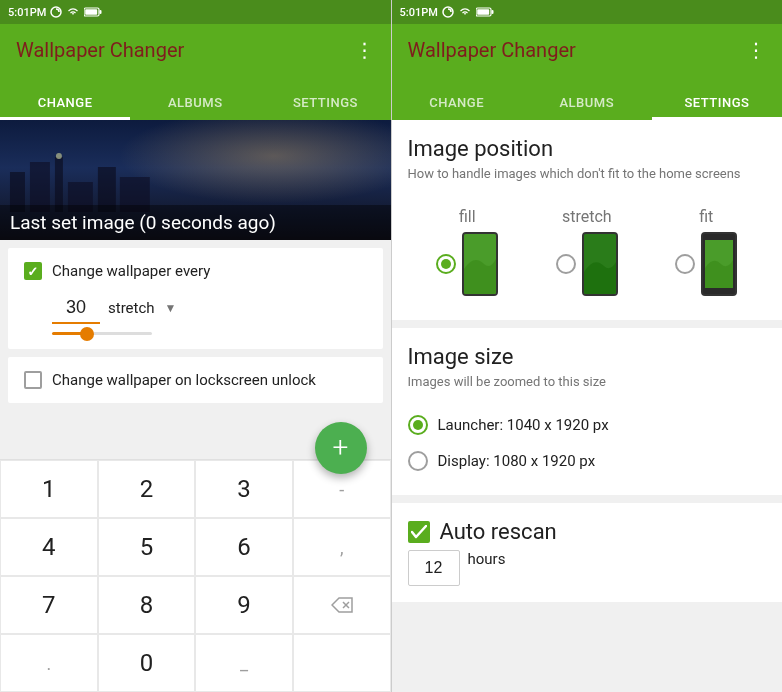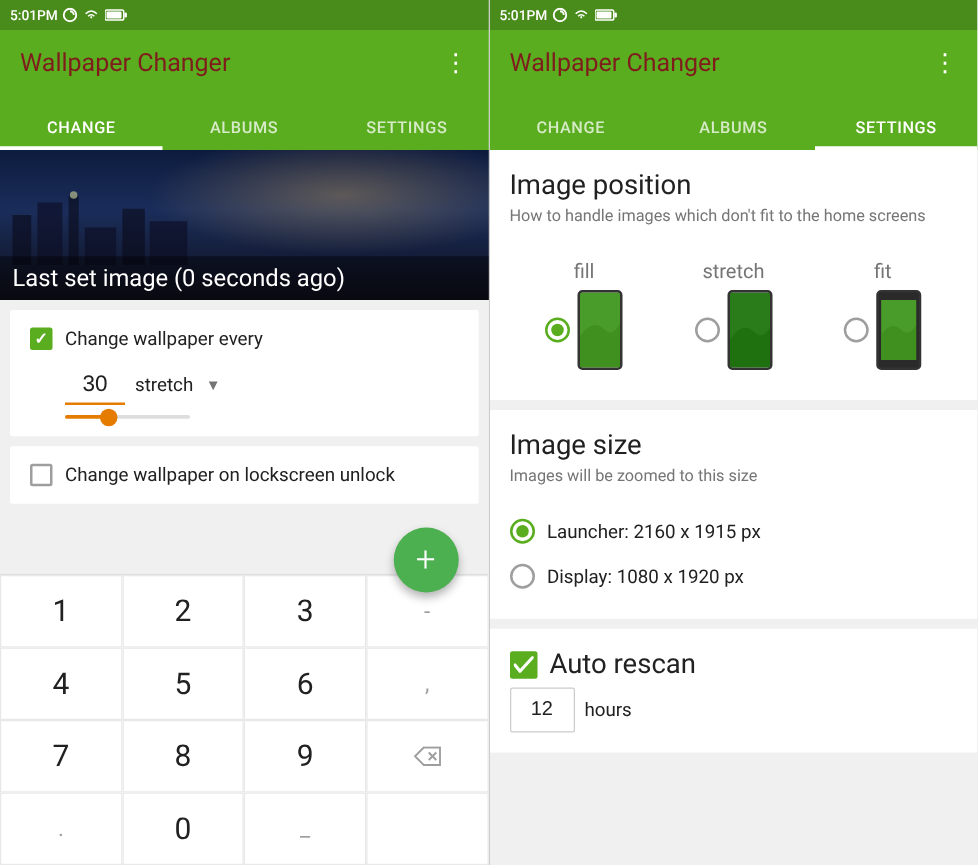--- a/index.html
+++ b/index.html
@@ -333,21 +333,20 @@
       font-weight: 400;
       color: #212121;
     }
     .autorescan-desc {
       font-size: 13px;
       color: #757575;
       margin-bottom: 12px;
     }
     .hours-row {
       display: flex;
-      align-items: center;
       gap: 8px;
     }
     .hours-input {
       width: 52px;
       height: 36px;
       border: 1px solid #ccc;
       border-radius: 2px;
       text-align: center;
       font-size: 16px;
       color: #212121;
@@ -570,21 +569,21 @@
           </div>
         </div>
       </div>
     </div>
 
     <div class="settings-section">
       <div class="section-title">Image size</div>
       <div class="section-desc">Images will be zoomed to this size</div>
       <div class="size-option">
         <div class="radio-btn selected"></div>
-        <span class="size-label">Launcher: 2160 x 1915 px</span>
+        <span class="size-label">Launcher: 1040 x 1920 px</span>
       </div>
       <div class="size-option">
         <div class="radio-btn unselected"></div>
         <span class="size-label">Display: 1080 x 1920 px</span>
       </div>
     </div>
 
     <div class="settings-section">
       <div class="autorescan-title-row">
         <div class="autorescan-checkbox">

